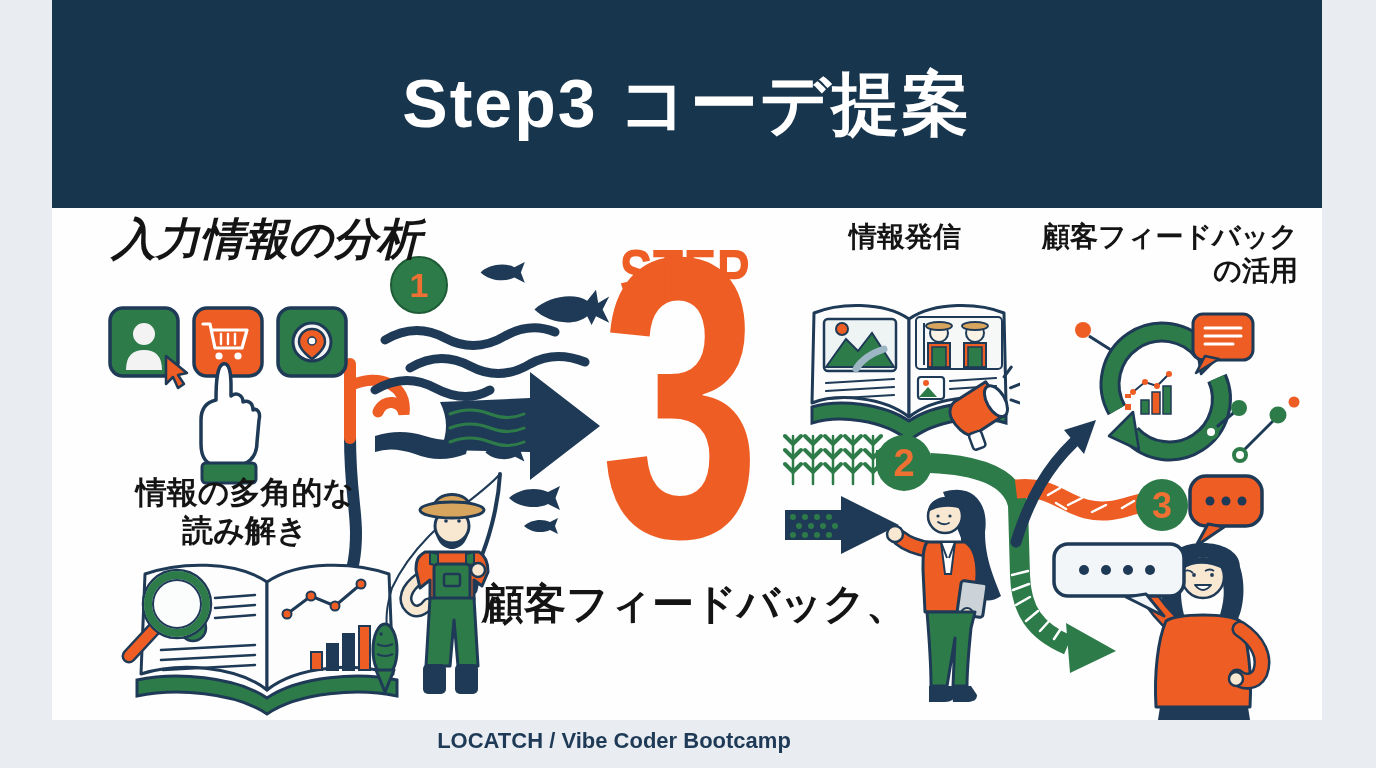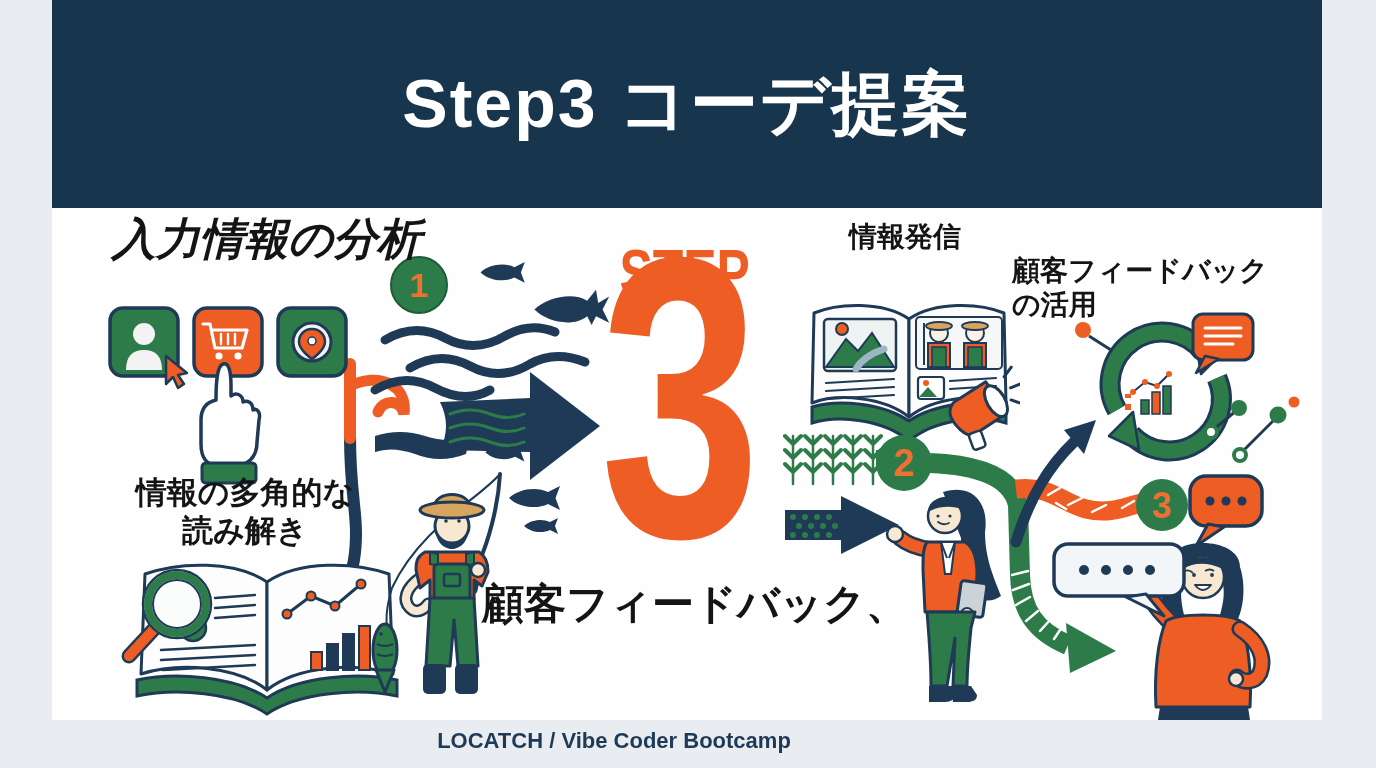--- a/index.html
+++ b/index.html
@@ -21,21 +21,21 @@
     color:#ffffff;font-size:68px;font-weight:bold;letter-spacing:2px;
   }
   #panel{
     left:52px;top:172px;width:1270px;height:548px;
     background:var(--panel,#fefefe);z-index:0;
   }
   .lbl{color:var(--text_black,#141414);font-weight:bold;z-index:6;line-height:1.22;}
   #lbl-input{left:112px;top:212px;font-size:44px;font-style:italic;}
   #lbl-multi{left:95px;top:474px;width:300px;text-align:center;font-size:31px;}
   #lbl-brand{left:785px;top:220px;width:240px;text-align:center;font-size:28px;}
-  #lbl-feed{left:1012px;top:220px;width:286px;text-align:left;font-size:28px;margin-top:34px;}
+  #lbl-feed{left:1012px;top:220px;width:286px;text-align:right;font-size:28px;}
   #tagline{left:480px;top:578px;width:430px;text-align:center;font-size:42px;line-height:1.22;z-index:6;}
   #step-word{left:560px;top:230px;width:250px;text-align:center;z-index:5;margin-top:6px;}
   #step-word span{display:inline-block;font-size:64px;font-weight:bold;color:var(--orange,#ee5d24);transform:scaleX(.78);transform-origin:center;}
   #step-num{left:545px;top:198px;width:270px;text-align:center;z-index:4;}
   #step-num span{display:inline-block;font-size:400px;line-height:1;font-weight:bold;color:var(--orange,#ee5d24);transform:scaleX(.72);transform-origin:center top;}
   #marker1{
     left:390px;top:256px;width:54px;height:54px;border-radius:50%;
     background:var(--green,#2e7b4a);border:2px solid #1e5c37;
     display:flex;align-items:center;justify-content:center;
     color:var(--orange_soft,#ef7033);font-size:34px;font-weight:bold;z-index:5;

